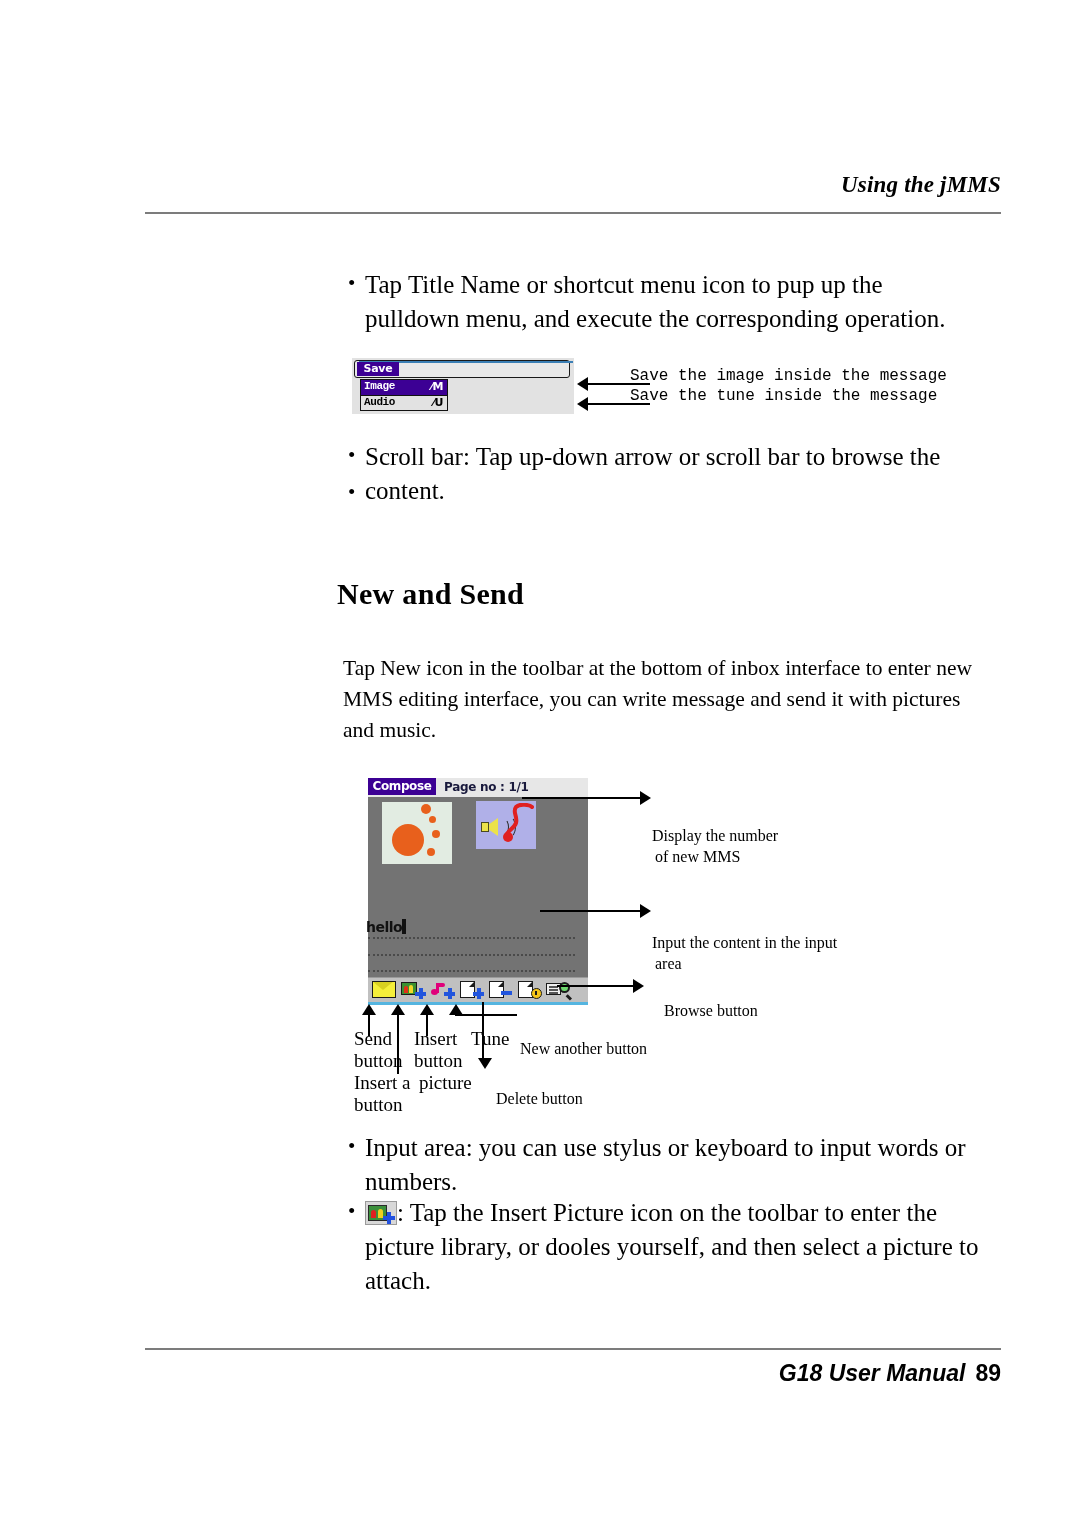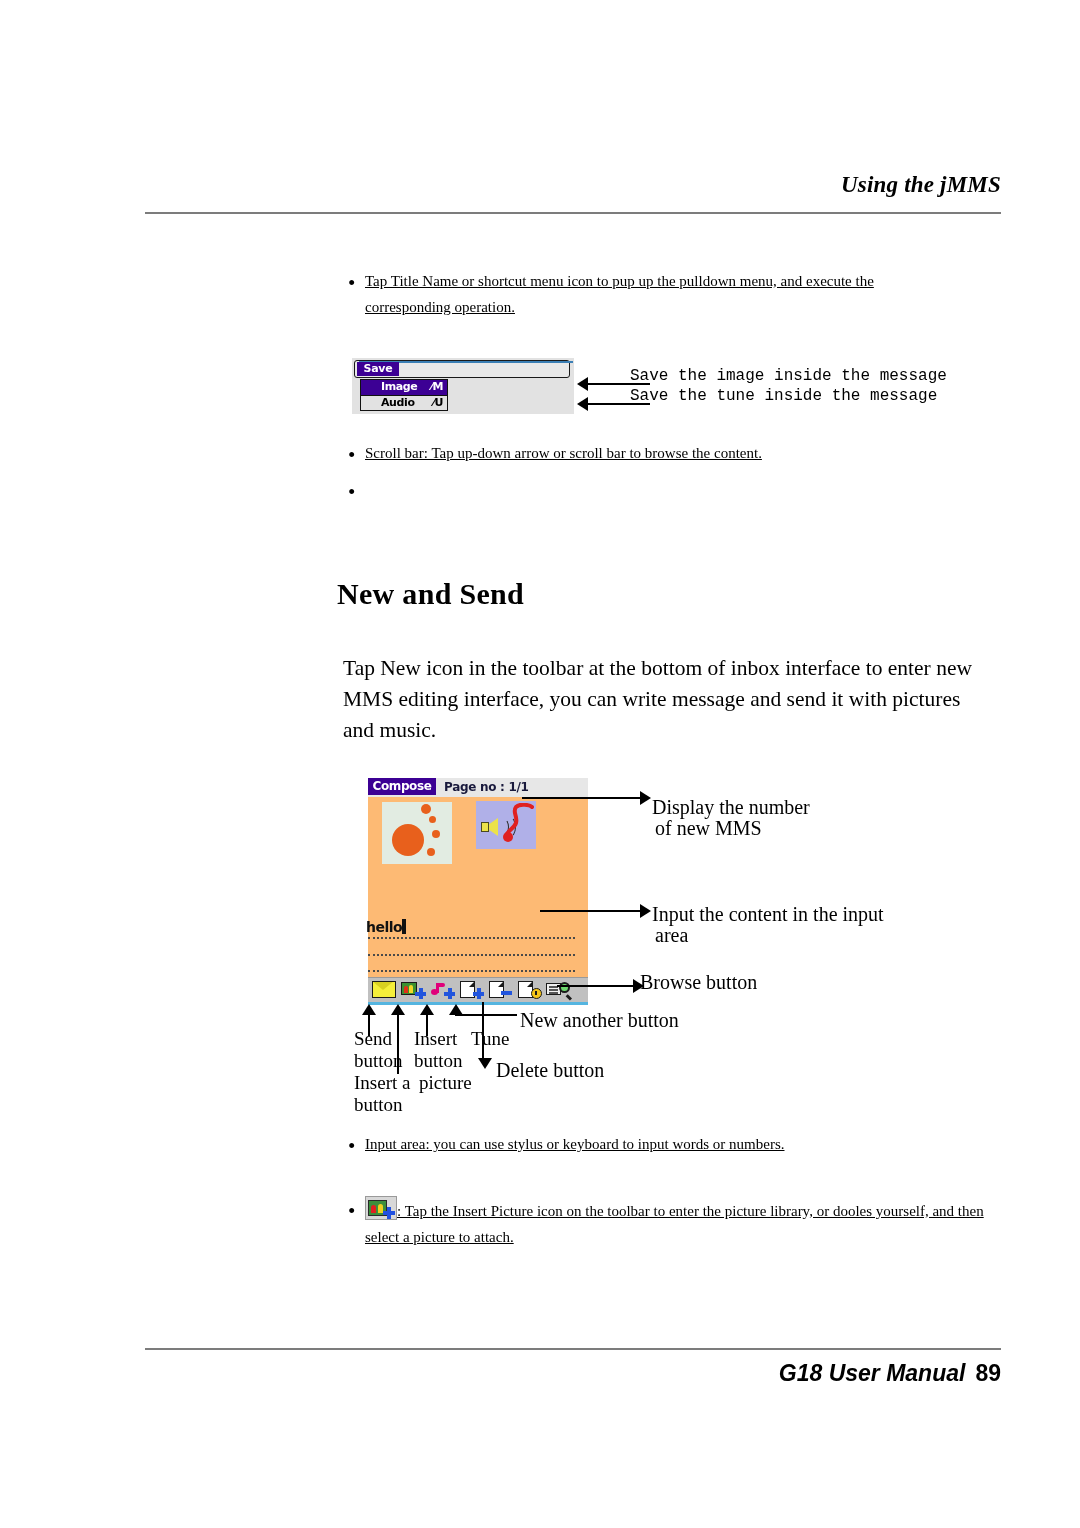--- a/index.html
+++ b/index.html
@@ -51,23 +51,22 @@
     align-items: flex-start;
   }
   .bullet-dot {
     width: 17px;
     flex: 0 0 17px;
     font-size: 21px;
     line-height: 30px;
     text-align: left;
   }
   .bullet-text {
-    font-size: 15px;
-    line-height: 26px;
-    text-decoration: underline;
+    font-size: 25px;
+    line-height: 34px;
   }
 
   .para {
     position: absolute;
     font-size: 21.5px;
     line-height: 31px;
   }
 
   h2.section-heading {
     position: absolute;
@@ -219,21 +218,21 @@
     color: #ffffff;
     border-bottom: none;
   }
   #save-item-audio {
     top: 37px;
     background: #e2e2e2;
     color: #000000;
   }
   .save-menu-item .mi-label {
     position: absolute;
-    left: 20px; top: 0px;
+    left: 3px; top: 0px; font-family: Liberation Mono, monospace;
   }
   .save-menu-item .mi-key {
     position: absolute;
     right: 4px; top: 0px;
   }
 
   
   .leader {
     position: absolute;
     background: #000000;
@@ -270,22 +269,23 @@
   .anno-mono {
     position: absolute;
     font-family: "Liberation Mono", monospace;
     font-size: 16px;
     line-height: 20px;
     white-space: nowrap;
   }
   .anno-serif {
     position: absolute;
     font-family: "Liberation Serif", serif;
-    font-size: 20px;
+    font-size: 16px;
     line-height: 21px;
+    margin-top: 28px;
   }
 
   
   #fig-compose {
     position: absolute;
     left: 352px;
     top: 778px;
     width: 700px;
     height: 340px;
   }
@@ -324,21 +324,21 @@
     font-weight: bold;
     font-size: 12px;
     line-height: 16px;
     color: #19193c;
     letter-spacing: -.3px;
   }
   #device-canvas {
     position: absolute;
     left: 0; top: 19px;
     width: 220px; height: 180px;
-    background: #fdba74;
+    background: #737373;
   }
   #slide-picture {
     position: absolute;
     left: 14px; top: 5px;
     width: 70px; height: 62px;
     background: #e2ece2;
     overflow: hidden;
   }
   .blob {
     position: absolute;
@@ -738,21 +738,21 @@
   <div class="anno-serif" style="left:300px; top:19px;">Display the number</div>
   <div class="anno-serif" style="left:303px; top:40px;">of new MMS</div>
 
   <div class="leader" style="left:188px; top:132px; width:102px;"></div>
   <div class="leader-arrow-right" style="left:288px; top:126px;"></div>
   <div class="anno-serif" style="left:300px; top:126px;">Input the content in the input</div>
   <div class="anno-serif" style="left:303px; top:147px;">area</div>
 
   <div class="leader" style="left:205px; top:207px; width:78px;"></div>
   <div class="leader-arrow-right" style="left:281px; top:201px;"></div>
-  <div class="anno-serif" style="left:288px; top:194px;">Browse button</div>
+  <div class="anno-serif" style="left:312px; top:194px;">Browse button</div>
 
   <div class="leader-arrow-up" style="left:10px; top:226px;"></div>
   <div class="vrule" style="left:16px; top:236px; height:22px;"></div>
 
   <div class="leader-arrow-up" style="left:39px; top:226px;"></div>
   <div class="vrule" style="left:45px; top:236px; height:60px;"></div>
 
   <div class="leader-arrow-up" style="left:68px; top:226px;"></div>
   <div class="vrule" style="left:74px; top:236px; height:22px;"></div>
 

